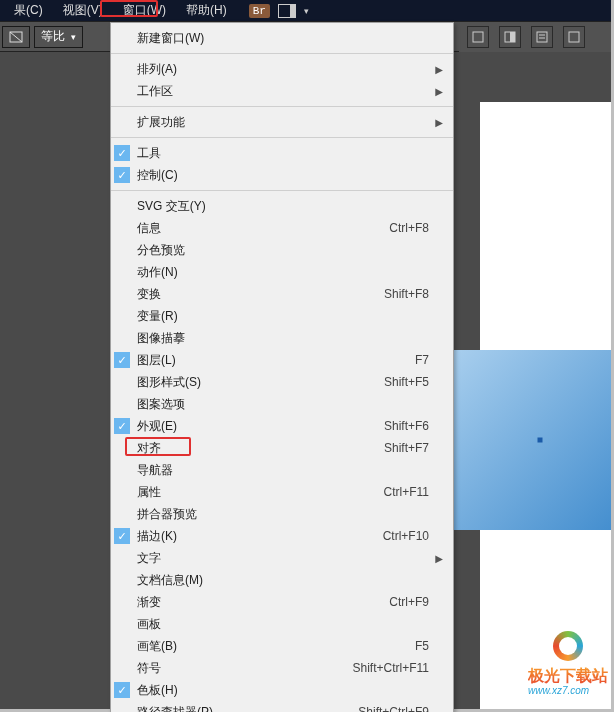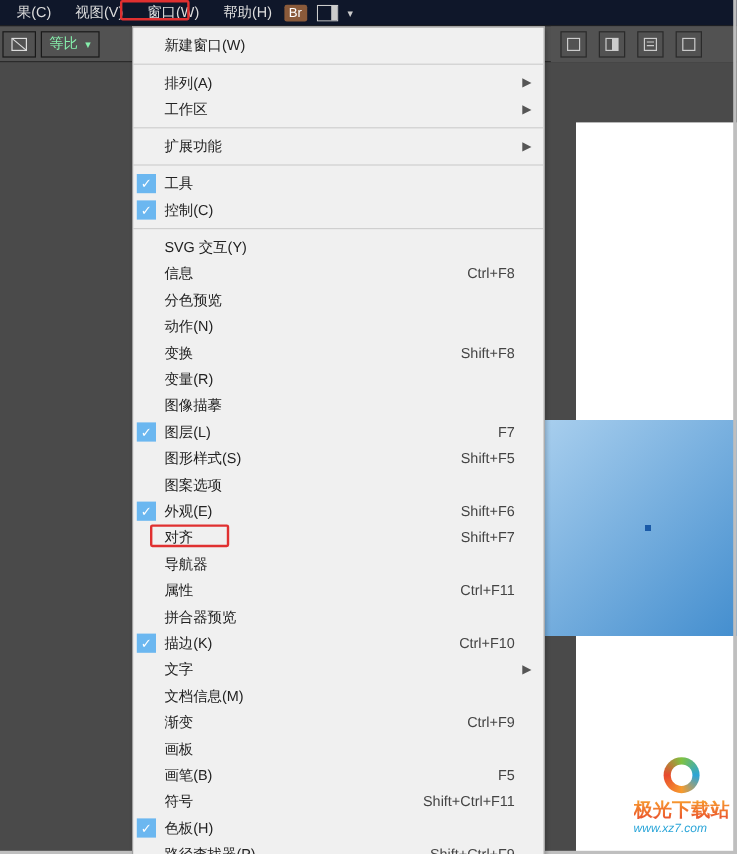--- a/index.html
+++ b/index.html
@@ -3,27 +3,27 @@
 <meta charset="utf-8">
 <style>
   * { margin: 0; padding: 0; box-sizing: border-box; }
   html, body { width: 614px; height: 712px; overflow: hidden; font-family: "Microsoft YaHei", "SimSun", sans-serif; font-size: 12px; }
   body { background: #4a4a4a; position: relative; }
 
   
   .menubar { height: 22px; background: #0f172a; display: flex; align-items: center; color: #ddd; padding-left: 4px; border-bottom: 1px solid #222; }
   .menubar .mi { padding: 2px 10px; cursor: default; white-space: nowrap; }
   .menubar .icon { margin-left: 8px; color: #ccc; display: inline-flex; align-items: center; justify-content: center; }
-  .br-badge { background: #8a5a3a; color: #fff; padding: 1px 4px; border-radius: 2px; font-size: 11px; }
+  .br-badge { background: #8a5a3a; color: #fff; padding: 1px 4px; border-radius: 2px; margin-left: 12px; font-size: 11px; font-family: Liberation Mono, monospace; }
   .red-callout-1 { position: absolute; left: 100px; top: 0px; width: 58px; height: 17px; border: 2px solid #e03030; border-radius: 2px; z-index: 20; }
 
   
   .toolbar2 { height: 30px; background: #525252; display: flex; align-items: center; padding-left: 2px; border-bottom: 1px solid #222; }
   .toolbar2 .segL { background: #525252; border: 1px solid #191919; width: 28px; height: 22px; display: inline-flex; align-items: center; justify-content: center; color: #e0e0e0; }
-  .toolbar2 .dd { background: #525252; border: 1px solid #191919; height: 22px; display: inline-flex; align-items: center; padding: 0 6px; color: #86efac; margin-left: 4px; }
+  .toolbar2 .dd { background: #525252; border: 1px solid #191919; height: 22px; display: inline-flex; align-items: center; padding: 0 6px; color: #ffffff; margin-left: 4px; }
   .toolbar2 .dd .caret { margin-left: 6px; font-size: 9px; }
 
   
   .rightstrip { position: absolute; right: 0; top: 22px; width: 155px; height: 30px; background: #525252; display: flex; align-items: center; gap: 10px; padding-left: 8px; }
   .rightstrip .ic { width: 22px; height: 22px; border: 1px solid #2a2a2a; background: #525252; display: inline-flex; align-items: center; justify-content: center; color: #ccc; font-size: 11px; }
 
   
   .darkpane { position: absolute; left: 0; top: 52px; right: 0; bottom: 0; background: #4a4a4a; }
 
   

